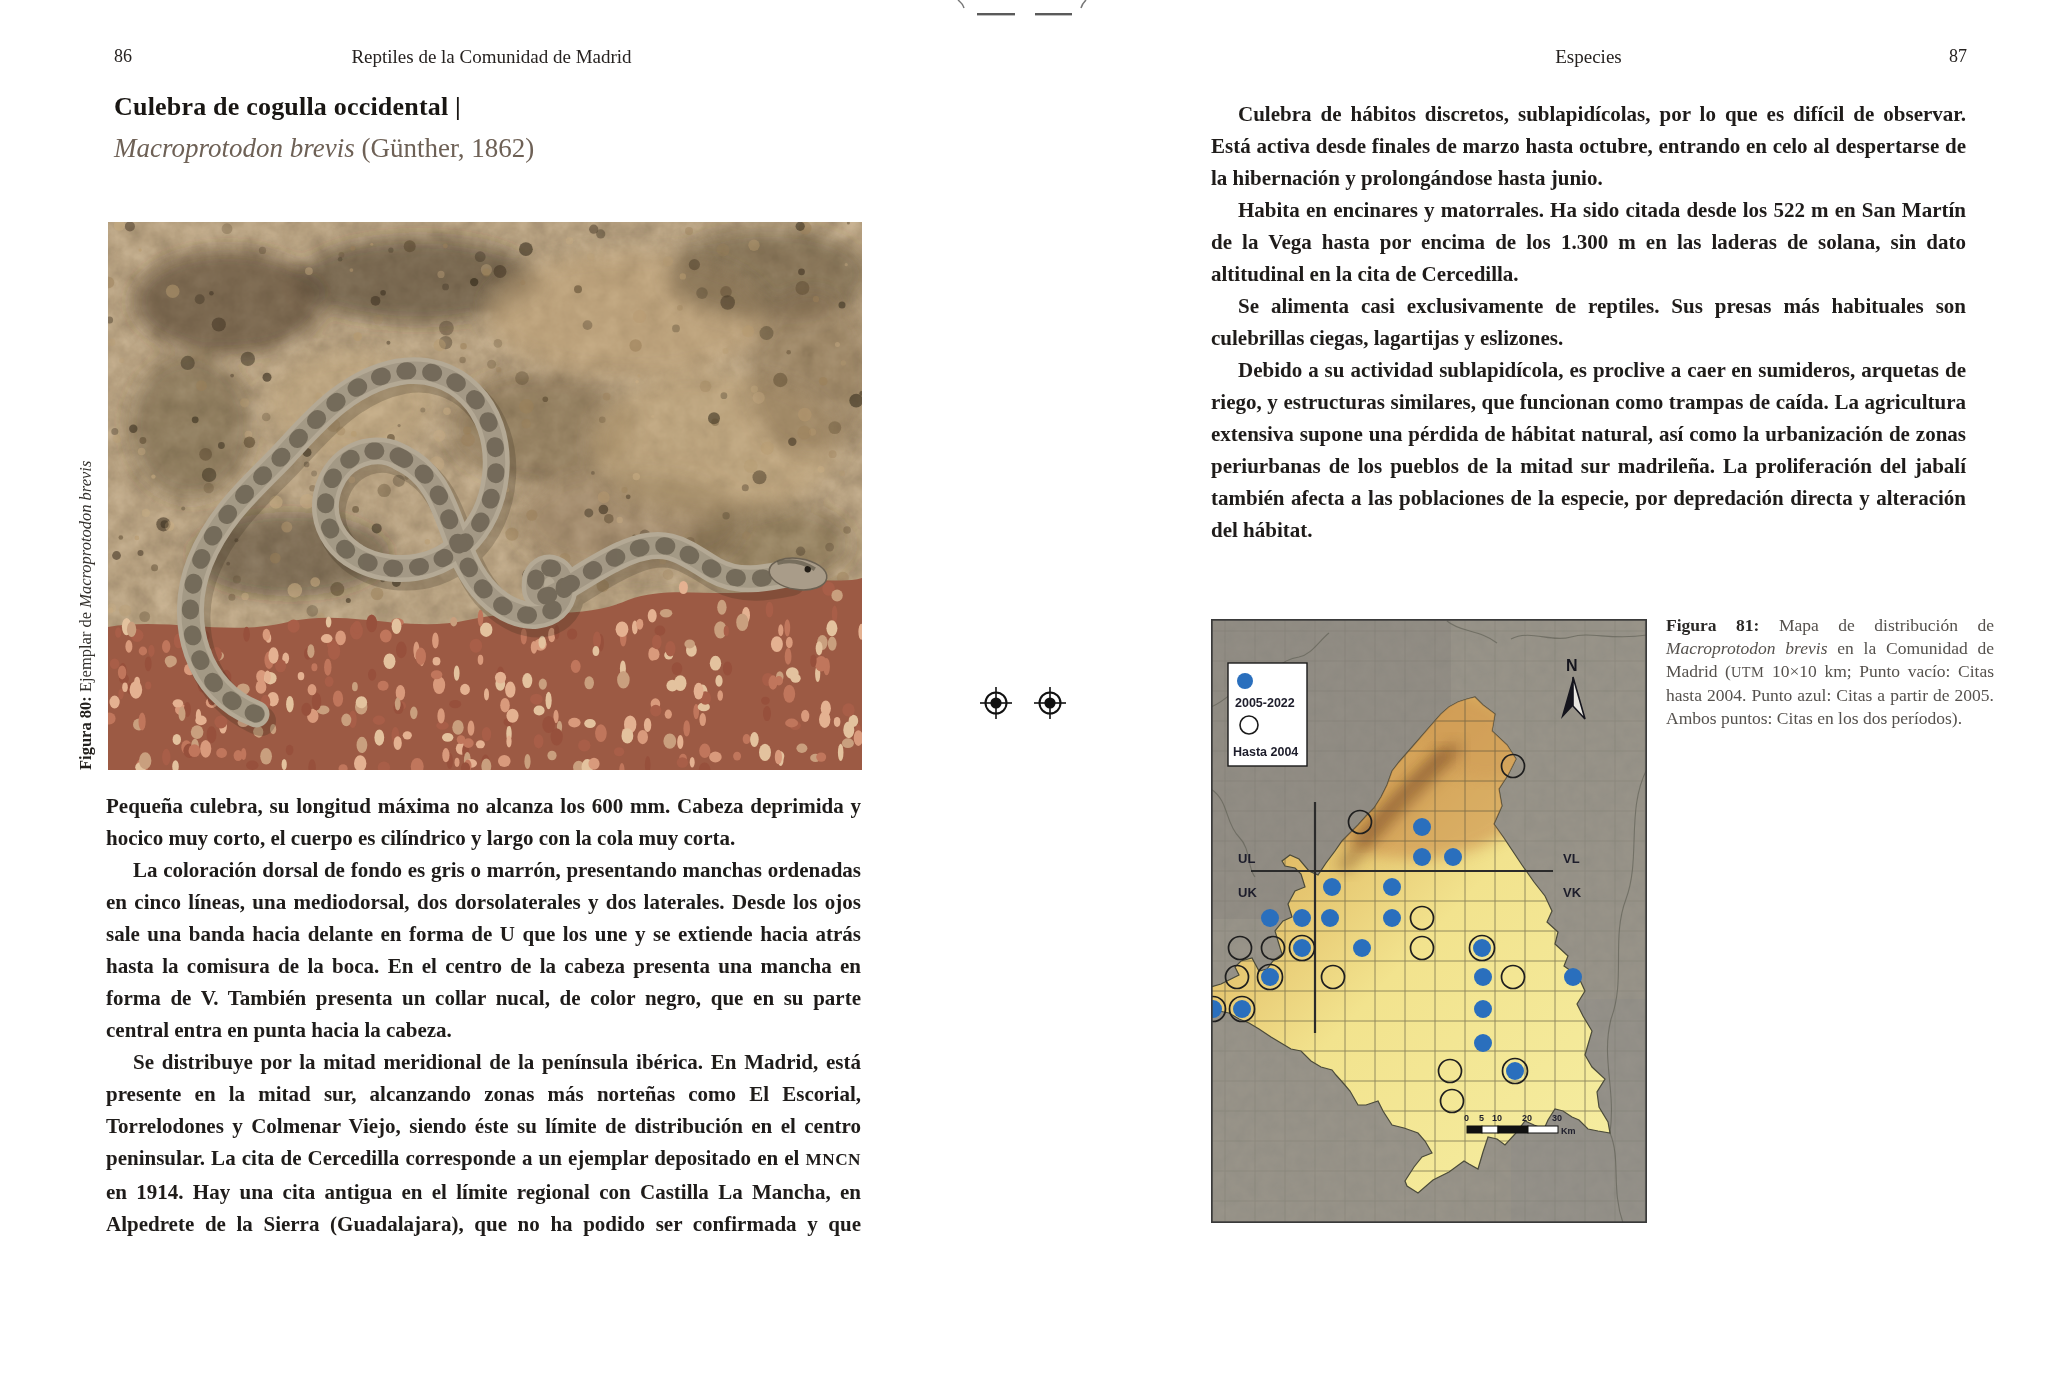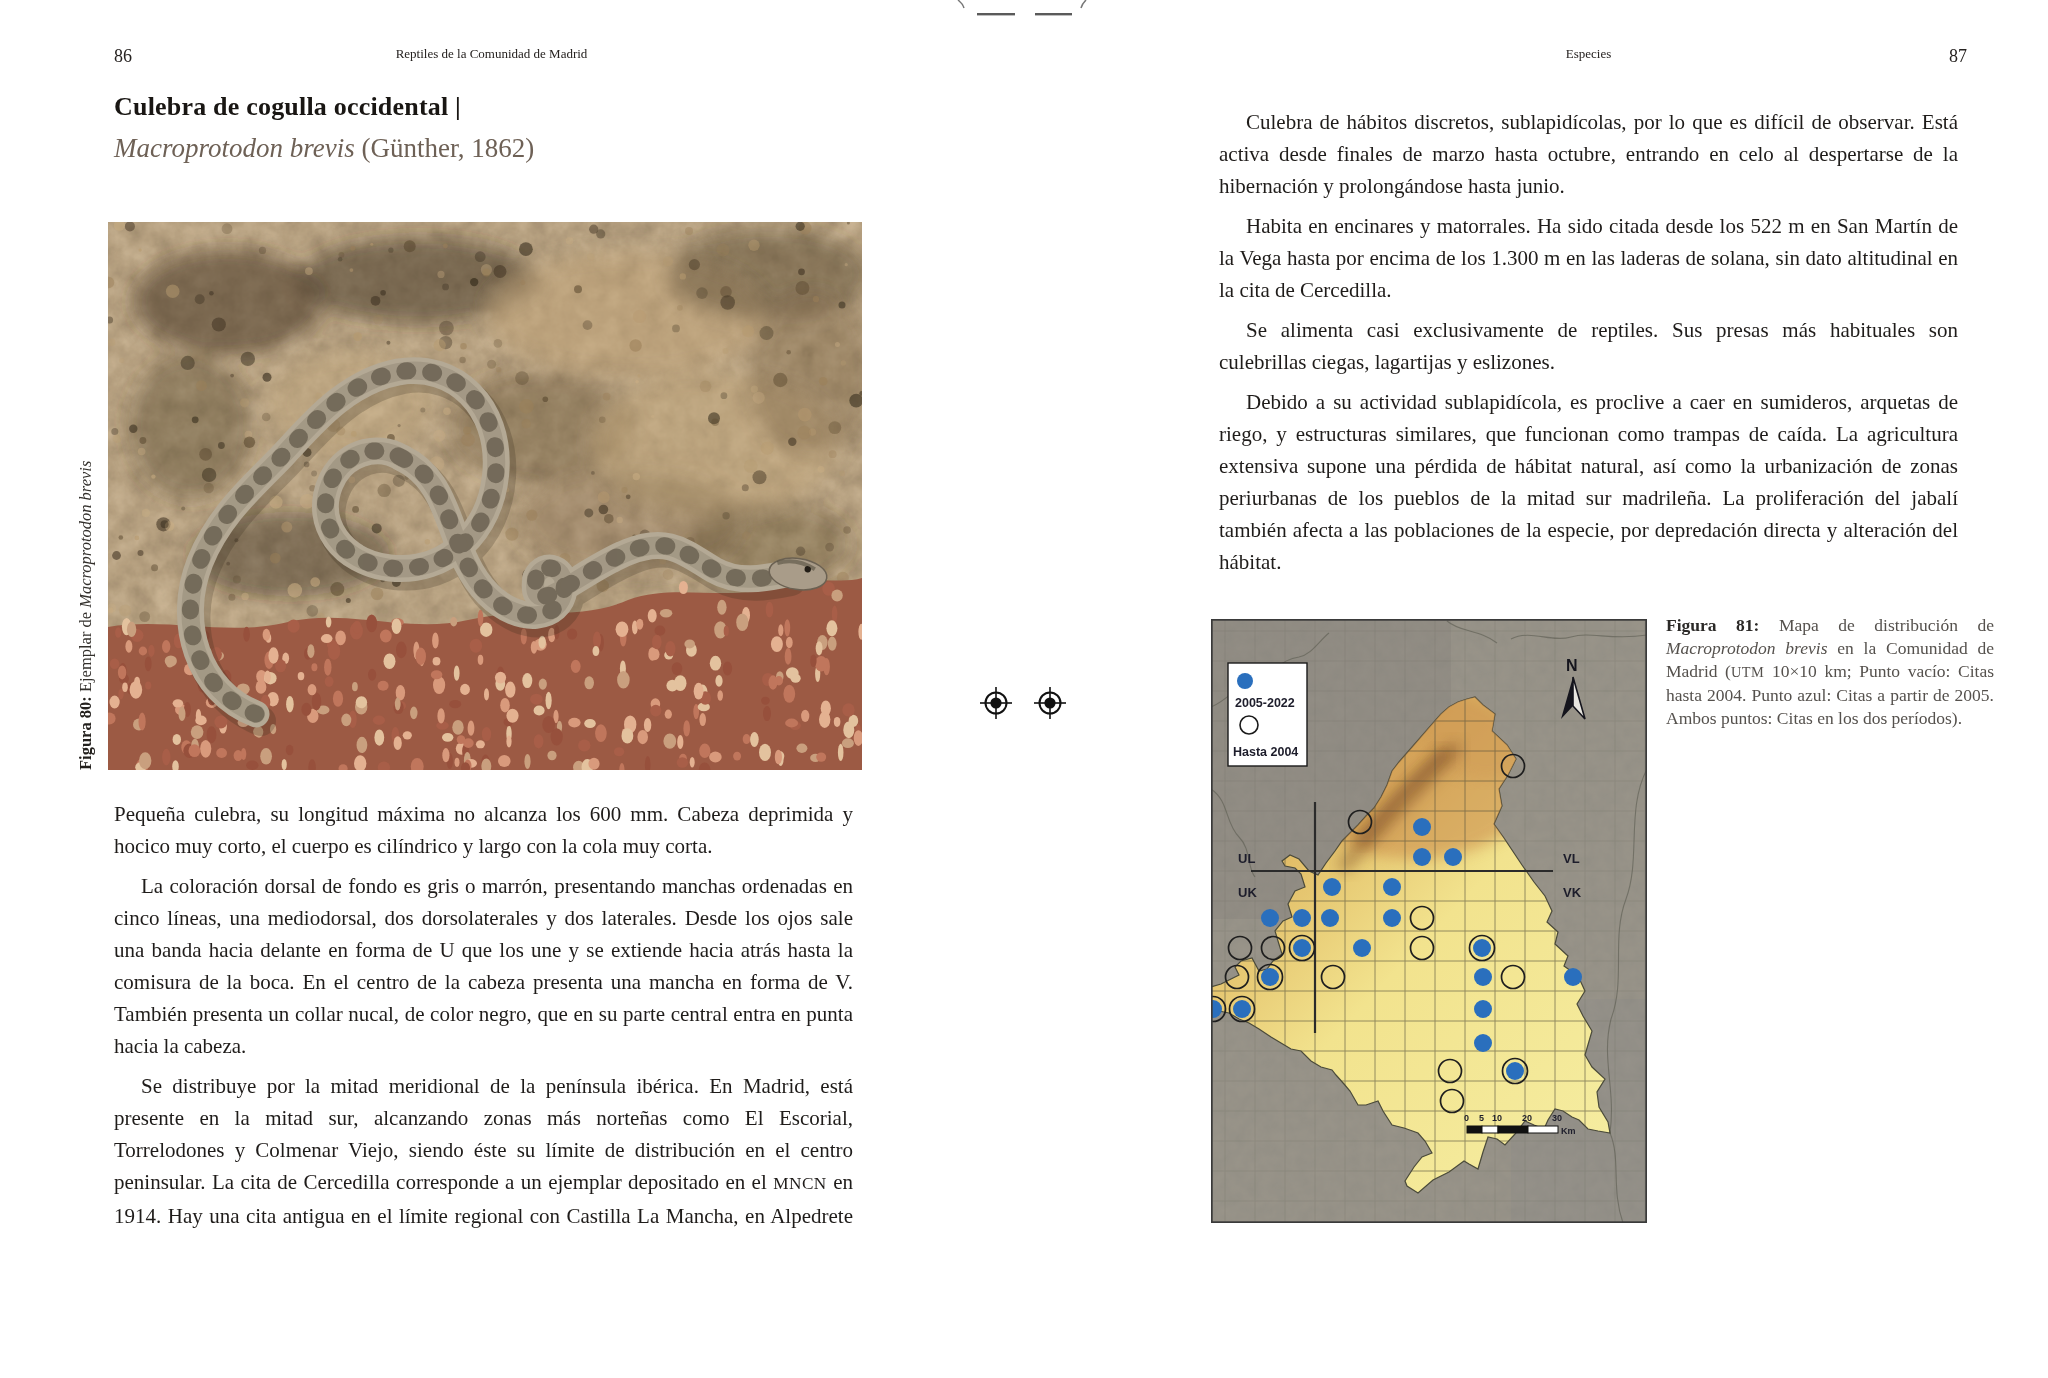--- a/index.html
+++ b/index.html
@@ -1,28 +1,28 @@
 <!DOCTYPE html>
 <html><head>
 <meta charset="utf-8">
 <style>
   html,body{margin:0;padding:0;background:#ffffff;}
   .spread{position:relative;width:2048px;height:1236px;background:#ffffff;overflow:hidden;
           font-family:"Liberation Serif","DejaVu Serif",serif;color:#1f1c1a;}
   .abs{position:absolute;}
   
-  .run-head{font-size:13px;color:#262220;}
+  .run-head{font-size:19px;color:#262220;}
   .pageno{font-size:18px;color:#262220;}
   
   .title{font-size:26px;font-weight:bold;color:#191613;letter-spacing:.2px;}
   .subtitle{font-size:27px;color:#6e6156;}
   .subtitle i{font-style:italic;}
   
   .bodycol{width:755px;font-size:21px;line-height:32px;text-align:justify;color:#1f1c1a;}
-  .bodycol p{margin:8px;text-indent:27px;}
+  .bodycol p{margin:0;text-indent:27px;font-weight:bold;}
   .bodycol p.noindent{text-indent:0;}
   .sc{font-size:0.82em;letter-spacing:.5px;}
   
   .vcap{transform:rotate(-90deg);transform-origin:0 0;white-space:nowrap;
         font-size:16.5px;color:#33302c;width:600px;}
   .vcap b{font-weight:bold;color:#23201d;}
   .vcap i{font-style:italic;}
   
   .fig81{width:328px;font-size:17.5px;line-height:23px;text-align:justify;color:#55514d;}
   .fig81 b{color:#2b2927;}

